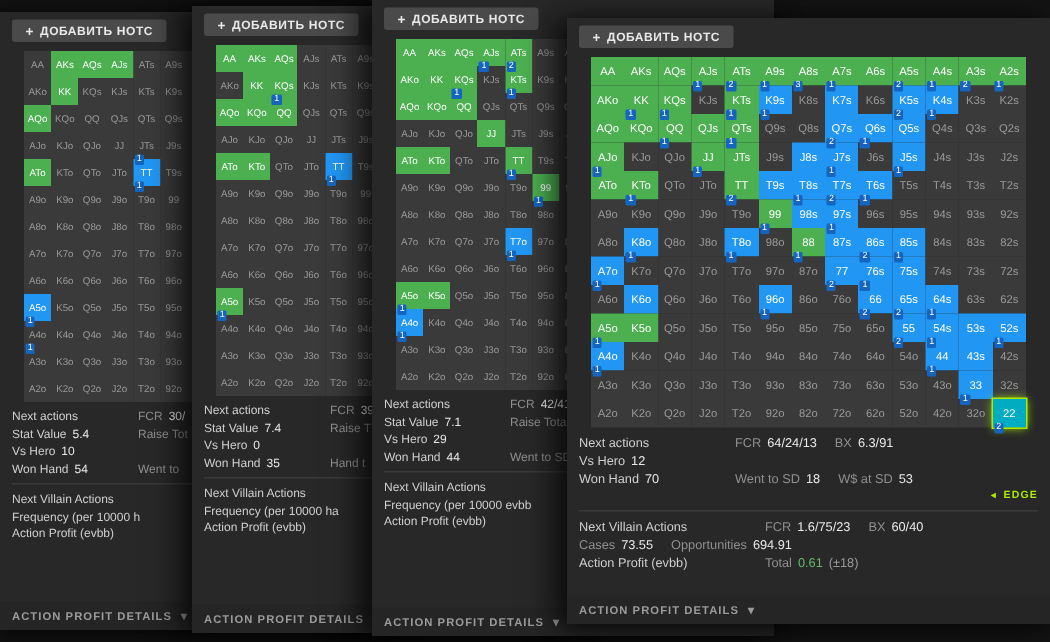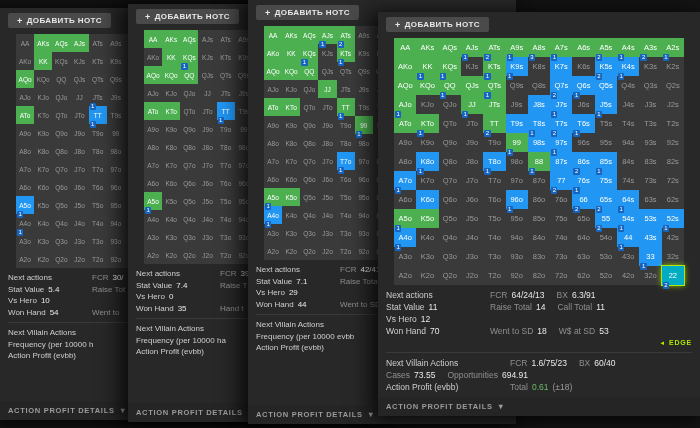--- a/index.html
+++ b/index.html
@@ -2296,25 +2296,20 @@
         <span class="badge">2</span>
       </div>
     </div>
   <div class="stats">
       <div class="stat-row">
         <span class="pair first"><span class="lbl head">Next actions</span></span>
         <span class="pair"><span class="lbl">FCR</span><span class="val">64/24/13</span></span>
         <span class="pair"><span class="lbl">BX</span><span class="val">6.3/91</span></span>
       </div>
       <div class="stat-row">
-        <span class="pair first"><span class="lbl head">Stat Value</span><span class="val">11</span></span>
-        <span class="pair"><span class="lbl">Raise Total</span><span class="val">14</span></span>
-        <span class="pair"><span class="lbl">Call Total</span><span class="val">11</span></span>
-      </div>
-      <div class="stat-row">
         <span class="pair first"><span class="lbl head">Vs Hero</span><span class="val">12</span></span>
       </div>
       <div class="stat-row">
         <span class="pair first"><span class="lbl head">Won Hand</span><span class="val">70</span></span>
         <span class="pair"><span class="lbl">Went to SD</span><span class="val">18</span></span>
         <span class="pair"><span class="lbl">W$ at SD</span><span class="val">53</span></span>
       </div>
     </div>
   <div class="edge-row">
     <span class="edge-arrow">◄</span>

